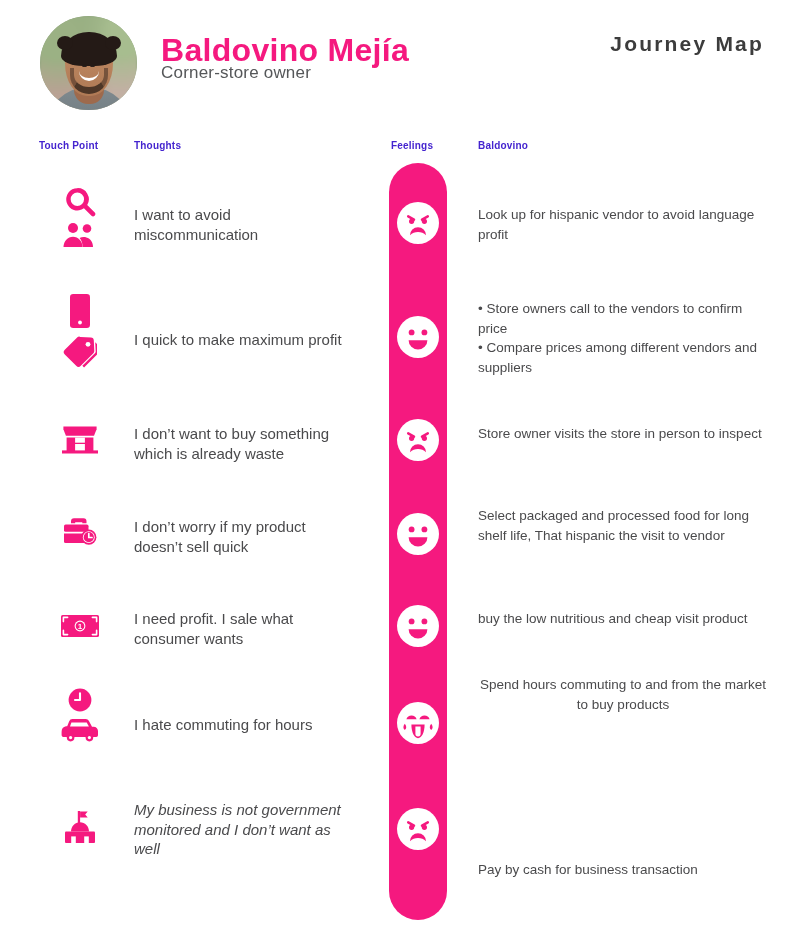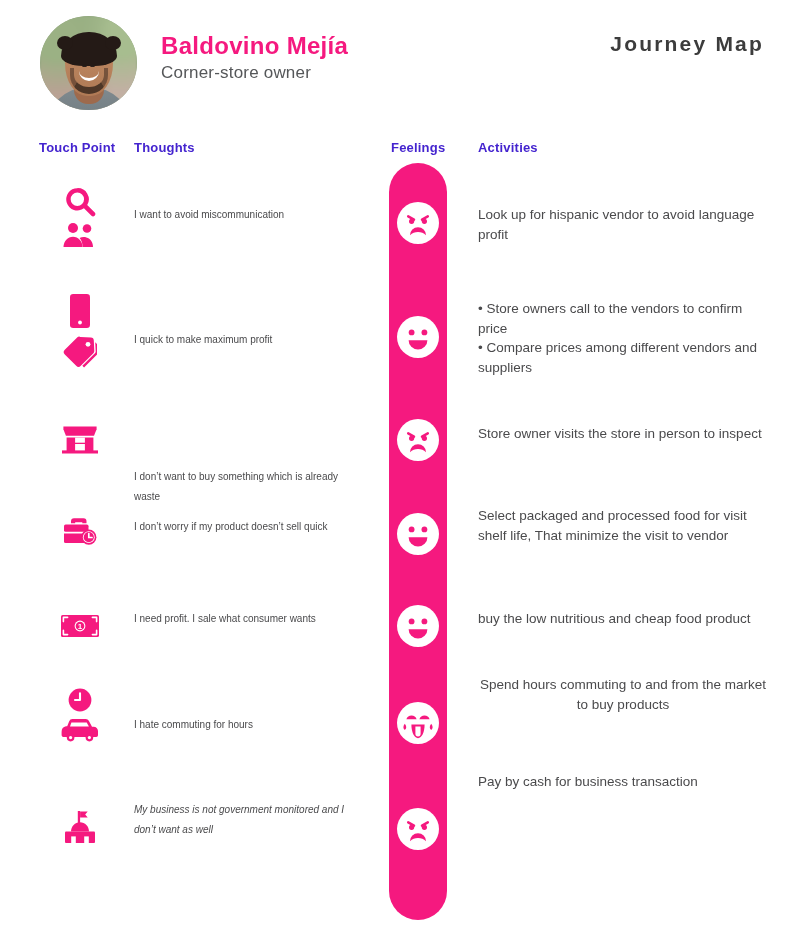--- a/index.html
+++ b/index.html
@@ -87,40 +87,40 @@
     position:absolute; left:50%; top:50%; transform:translateX(-50%);
     width:38px; height:26px;
     border-bottom: 7px solid rgba(40,28,22,.72);
     border-left: 4px solid rgba(40,28,22,.45);
     border-right: 4px solid rgba(40,28,22,.45);
     border-radius: 0 0 30px 30px;
   }
 
   #person-name {
     position: absolute; left: 161px; top: 32px;
-    font-size: 24px; font-weight: bold;
+    font-size: 32px; font-weight: bold;
     color: #f5197f;
     letter-spacing: .3px;
   }
   #person-role {
     position: absolute; left: 161px; top: 63px;
     font-size: 17px; color: #555759;
     letter-spacing: .2px;
   }
   #doc-title {
     position: absolute; right: 36px; top: 32px;
     font-size: 21px; font-weight: bold;
     color: #3c3c3c;
     letter-spacing: 2.2px;
   }
 
   
   .col-head {
     position: absolute;
-    font-size: 13px; font-weight: bold;
+    font-size: 10px; font-weight: bold;
     color: #4424cf;
     letter-spacing: .2px;
     white-space: nowrap;
   }
   #head-touchpoint { left: 39px;  top: 140px; }
   #head-thoughts   { left: 134px; top: 140px; }
   #head-feelings   { left: 391px; top: 140px; }
   #head-activities { left: 478px; top: 140px; }
 
   
@@ -136,21 +136,21 @@
     position: absolute; left: 56px;
     width: 48px;
     display: flex; flex-direction: column;
     align-items: center; justify-content: center;
     gap: 2px;
   }
   .touchpoint svg { display: block; fill: #f5197f; }
 
   .thoughts {
     position: absolute; left: 134px; width: 215px;
-    font-size: 10px; line-height: 19.5px;
+    font-size: 15px; line-height: 19.5px;
     color: #4a4a4c;
   }
 
   .face-wrap {
     position: absolute; left: 397px;
     width: 42px; height: 42px;
   }
   .face-wrap svg { display:block; }
 
   .activities {
@@ -183,21 +183,21 @@
     </div>
 
     <div id="person-name">Baldovino Mejía</div>
     <div id="person-role">Corner-store owner</div>
     <div id="doc-title">Journey Map</div>
   </div>
 
   <div class="col-head" id="head-touchpoint">Touch Point</div>
   <div class="col-head" id="head-thoughts">Thoughts</div>
   <div class="col-head" id="head-feelings">Feelings</div>
-  <div class="col-head" id="head-activities">Activities</div>
+  <div class="col-head" id="head-activities">Baldovino</div>
 
   <div id="feelings-bar"></div>
 
   <div id="rows-layer">
       <div class="touchpoint" style="top: 186px; gap: 2px;">
         <span>
           <svg width="34" height="34" viewBox="0 0 32 32">
             <path d="M13.5 2a10.5 10.5 0 1 0 6.2 19l7.1 7.1a2.2 2.2 0 0 0 3.1-3.1l-7.1-7.1A10.5 10.5 0 0 0 13.5 2zm0 4.2a6.3 6.3 0 1 1 0 12.6 6.3 6.3 0 0 1 0-12.6z"></path>
           </svg>
         </span>
@@ -253,21 +253,21 @@
       <div class="touchpoint" style="top: 424px; gap: 0px;">
         <span>
           <svg width="36" height="30" viewBox="0 0 36 30">
             <path d="M1.4 2.5h33.2v2.8L32 11.7H3.9L1.4 5.3z"></path>
             <path d="M4.6 13.6h26.8v13.9H22.9v-7.4H13.1v7.4H4.6z"></path>
             <rect x="13.1" y="13.6" width="9.8" height="5.1" fill="#fff"></rect>
             <rect x="0" y="26.4" width="36" height="3.1"></rect>
           </svg>
         </span>
       </div>
-      <div class="thoughts" style="top: 424px; margin-top: 43px;">I don’t want to buy something which is already waste</div>
+      <div class="thoughts" style="top: 424px;">I don’t want to buy something which is already waste</div>
       <div class="face-wrap" style="top: 419px;">
         <svg width="42" height="42" viewBox="0 0 42 42">
       <circle cx="21" cy="21" r="21" fill="#fff"></circle>
       <path d="M11.2 14.4 17 17.6" stroke="#f5197f" stroke-width="2.5" stroke-linecap="round" fill="none"></path>
       <path d="M30.8 14.4 25 17.6" stroke="#f5197f" stroke-width="2.5" stroke-linecap="round" fill="none"></path>
       <circle cx="14.6" cy="19.3" r="2.6" fill="#f5197f"></circle>
       <circle cx="27.4" cy="19.3" r="2.6" fill="#f5197f"></circle>
       <path d="M13 33.2a8 8 0 0 1 16 0 11.6 11.6 0 0 0-16 0z" fill="#f5197f"></path>
     </svg>
       </div>
@@ -287,42 +287,42 @@
       </div>
       <div class="thoughts" style="top: 517px;">I don’t worry if my product doesn’t sell quick</div>
       <div class="face-wrap" style="top: 513px;">
         <svg width="42" height="42" viewBox="0 0 42 42">
       <circle cx="21" cy="21" r="21" fill="#fff"></circle>
       <circle cx="14.6" cy="16.4" r="2.9" fill="#f5197f"></circle>
       <circle cx="27.4" cy="16.4" r="2.9" fill="#f5197f"></circle>
       <path d="M11.6 24.2h18.8a9.4 9.4 0 0 1-18.8 0z" fill="#f5197f"></path>
     </svg>
       </div>
-      <div class="activities" style="top: 506px;">Select packaged and processed food for visit shelf life, That minimize the visit to vendor</div>
+      <div class="activities" style="top: 506px;">Select packaged and processed food for long shelf life, That hispanic the visit to vendor</div>
       <div class="touchpoint" style="top: 615px; gap: 0px;">
         <span>
           <svg width="38" height="22" viewBox="0 0 38 22">
             <rect x="0" y="0" width="38" height="22" rx="1.6"></rect>
             <path d="M2.4 2.4h4.2M2.4 2.4v4.2M35.6 2.4h-4.2M35.6 2.4v4.2M2.4 19.6h4.2M2.4 19.6v-4.2M35.6 19.6h-4.2M35.6 19.6v-4.2" stroke="#fff" stroke-width="1.6" fill="none" stroke-linecap="round"></path>
             <circle cx="19" cy="11" r="5.4" fill="#fff"></circle>
             <circle cx="19" cy="11" r="4.3"></circle>
             <text x="19" y="14.4" font-size="8" font-family="Liberation Sans, sans-serif" font-weight="bold" fill="#fff" text-anchor="middle">1</text>
           </svg>
         </span>
       </div>
       <div class="thoughts" style="top: 609px;">I need profit. I sale what consumer wants</div>
       <div class="face-wrap" style="top: 605px;">
         <svg width="42" height="42" viewBox="0 0 42 42">
       <circle cx="21" cy="21" r="21" fill="#fff"></circle>
       <circle cx="14.6" cy="16.4" r="2.9" fill="#f5197f"></circle>
       <circle cx="27.4" cy="16.4" r="2.9" fill="#f5197f"></circle>
       <path d="M11.6 24.2h18.8a9.4 9.4 0 0 1-18.8 0z" fill="#f5197f"></path>
     </svg>
       </div>
-      <div class="activities" style="top: 609px;">buy the low nutritious and cheap food product</div>
+      <div class="activities" style="top: 609px;">buy the low nutritious and cheap visit product</div>
       <div class="touchpoint" style="top: 688px; gap: 6px;">
         <span>
           <svg width="24" height="24" viewBox="0 0 24 24">
             <circle cx="12" cy="12" r="11.4"></circle>
             <path d="M12 5.2v6.8h-5" fill="none" stroke="#fff" stroke-width="2.1" stroke-linecap="round" stroke-linejoin="round"></path>
           </svg>
         </span>
         <span>
           <svg width="38" height="24" viewBox="0 0 38 24">
             <path d="M8.2 3.3A3.4 3.4 0 0 1 11.4 1h13.4a3.4 3.4 0 0 1 3 1.8l3.2 5.9h1.6A4.4 4.4 0 0 1 37 13.1v4.2a1.8 1.8 0 0 1-1.8 1.8H2.4A1.8 1.8 0 0 1 .6 17.3v-3.6A5.5 5.5 0 0 1 5 8.3h1.2z"></path>
@@ -363,16 +363,16 @@
       <div class="face-wrap" style="top: 808px;">
         <svg width="42" height="42" viewBox="0 0 42 42">
       <circle cx="21" cy="21" r="21" fill="#fff"></circle>
       <path d="M11.2 14.4 17 17.6" stroke="#f5197f" stroke-width="2.5" stroke-linecap="round" fill="none"></path>
       <path d="M30.8 14.4 25 17.6" stroke="#f5197f" stroke-width="2.5" stroke-linecap="round" fill="none"></path>
       <circle cx="14.6" cy="19.3" r="2.6" fill="#f5197f"></circle>
       <circle cx="27.4" cy="19.3" r="2.6" fill="#f5197f"></circle>
       <path d="M13 33.2a8 8 0 0 1 16 0 11.6 11.6 0 0 0-16 0z" fill="#f5197f"></path>
     </svg>
       </div>
-      <div class="activities" style="top: 772px;">Pay by cash for business transaction</div>
+      <div class="activities" style="top: 860px;">Pay by cash for business transaction</div>
     </div>
 
 </div>
 
 </body></html>

